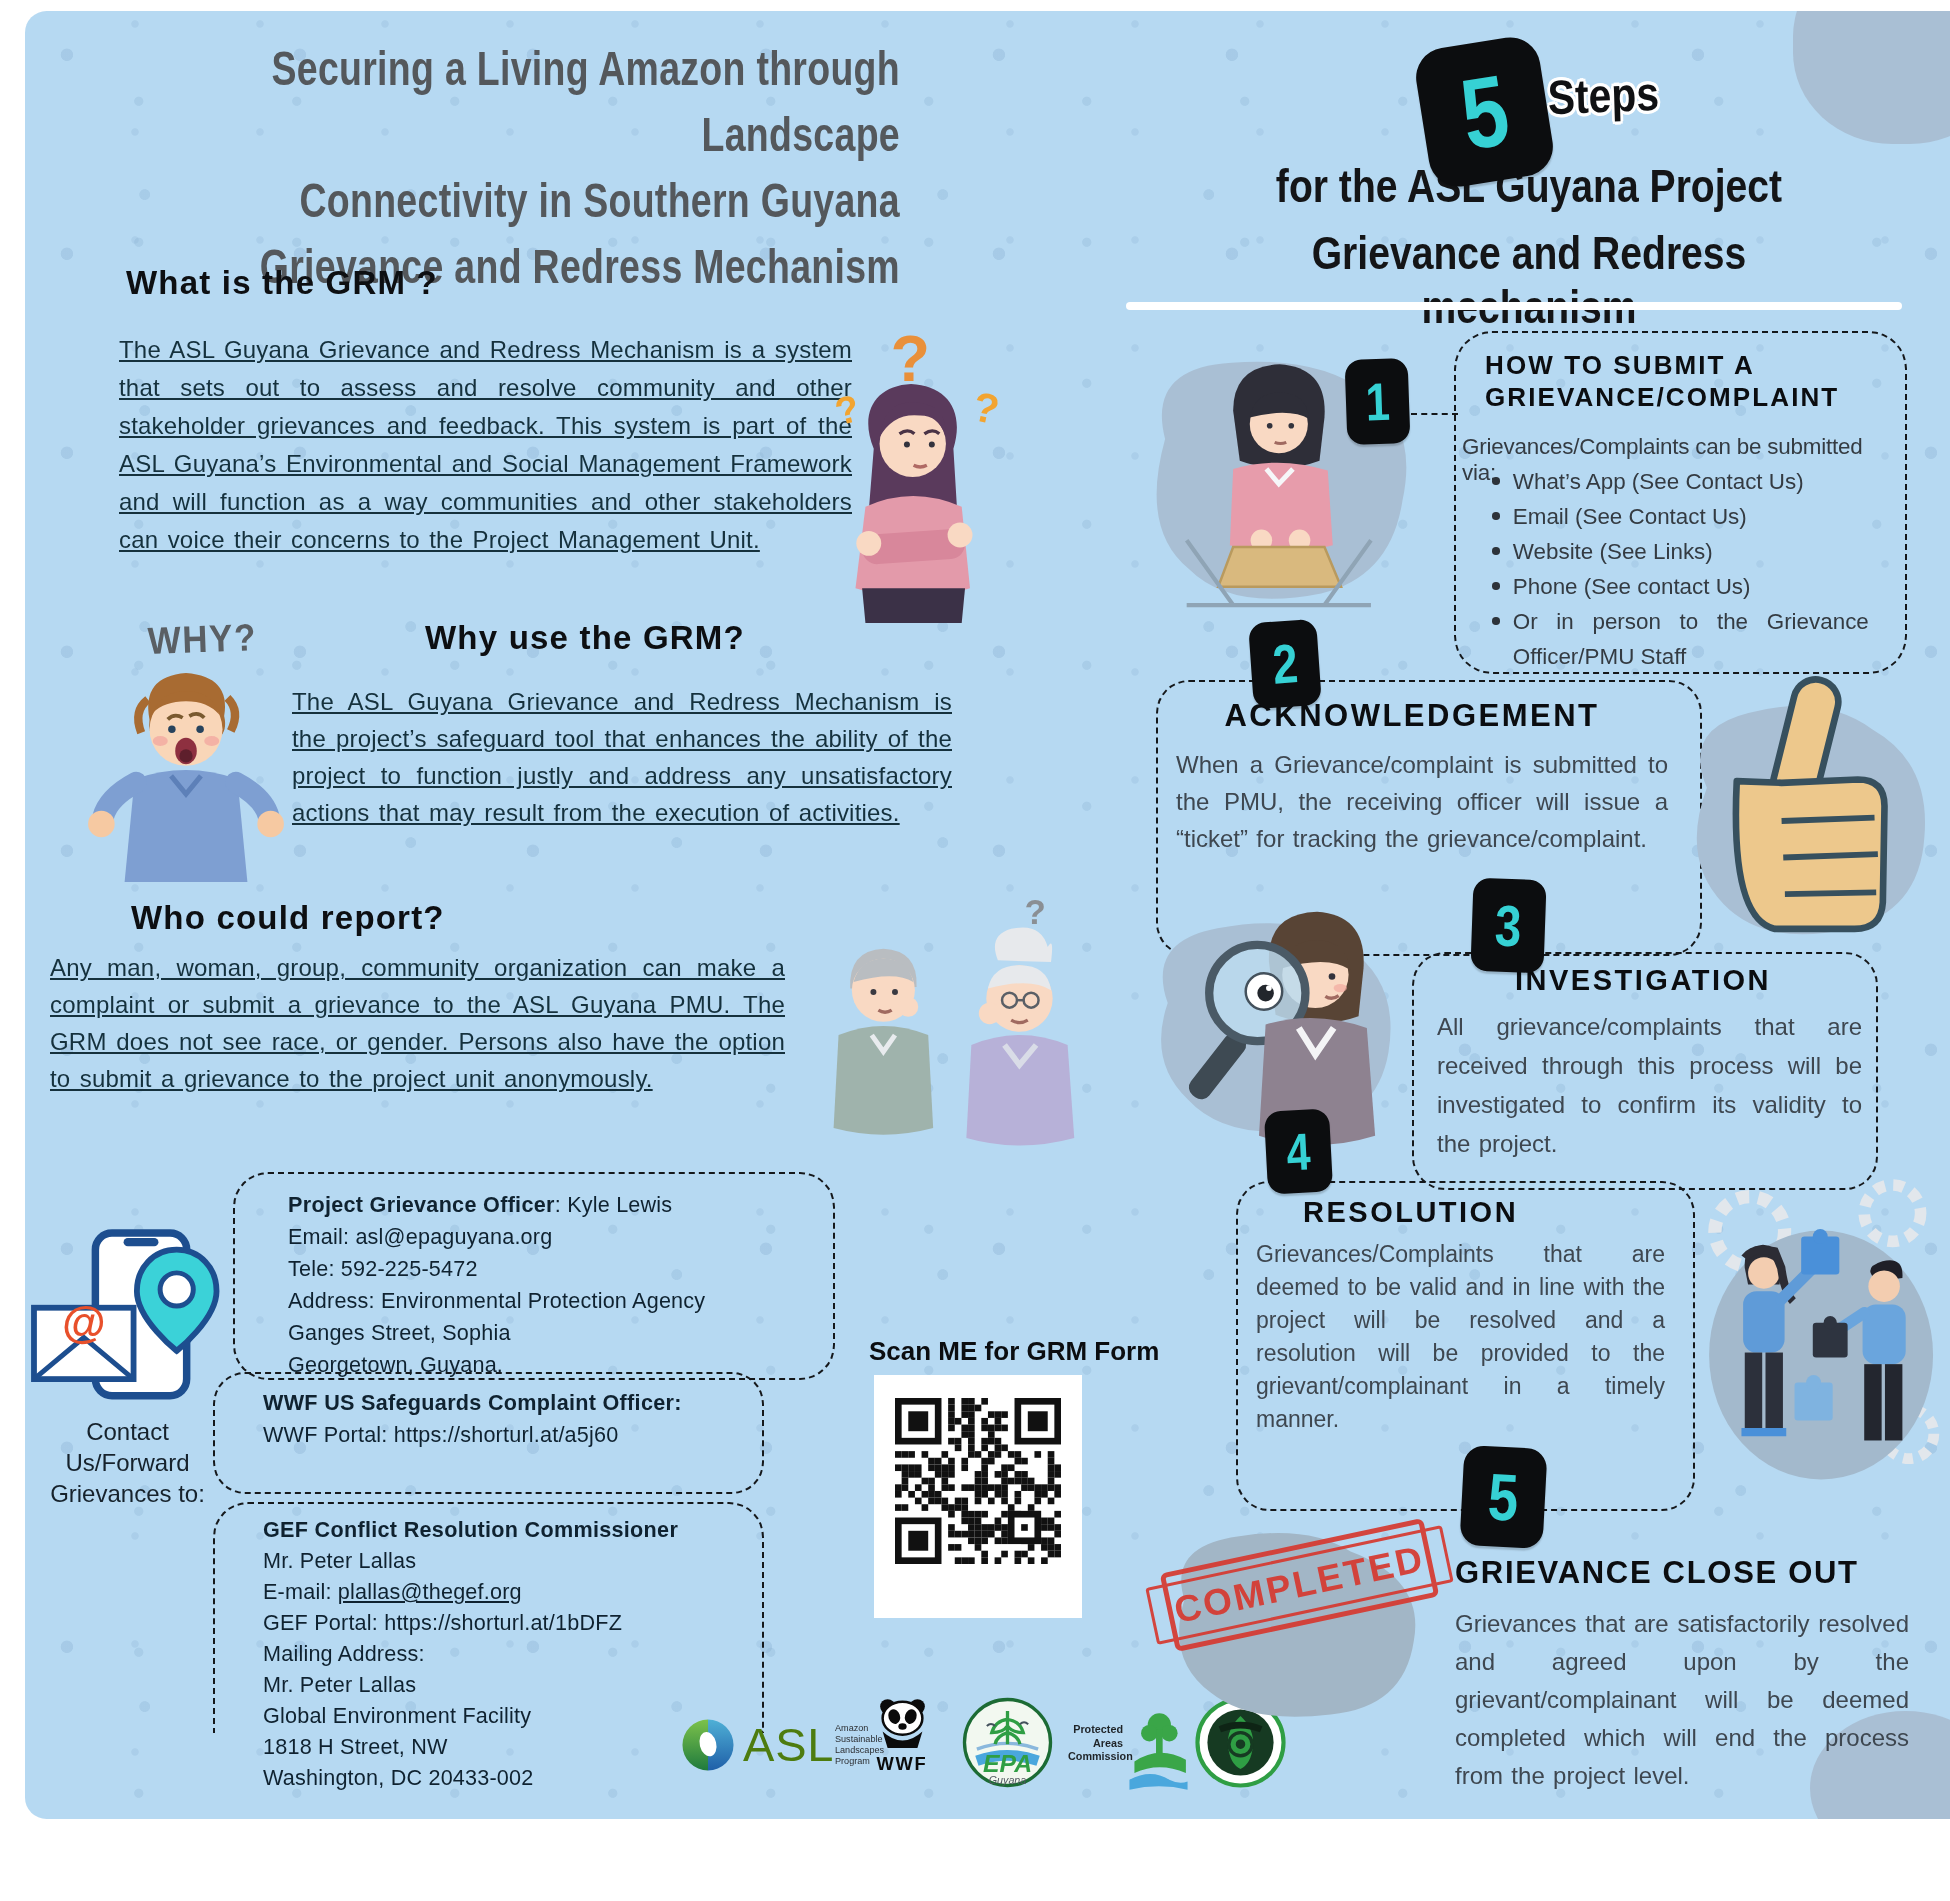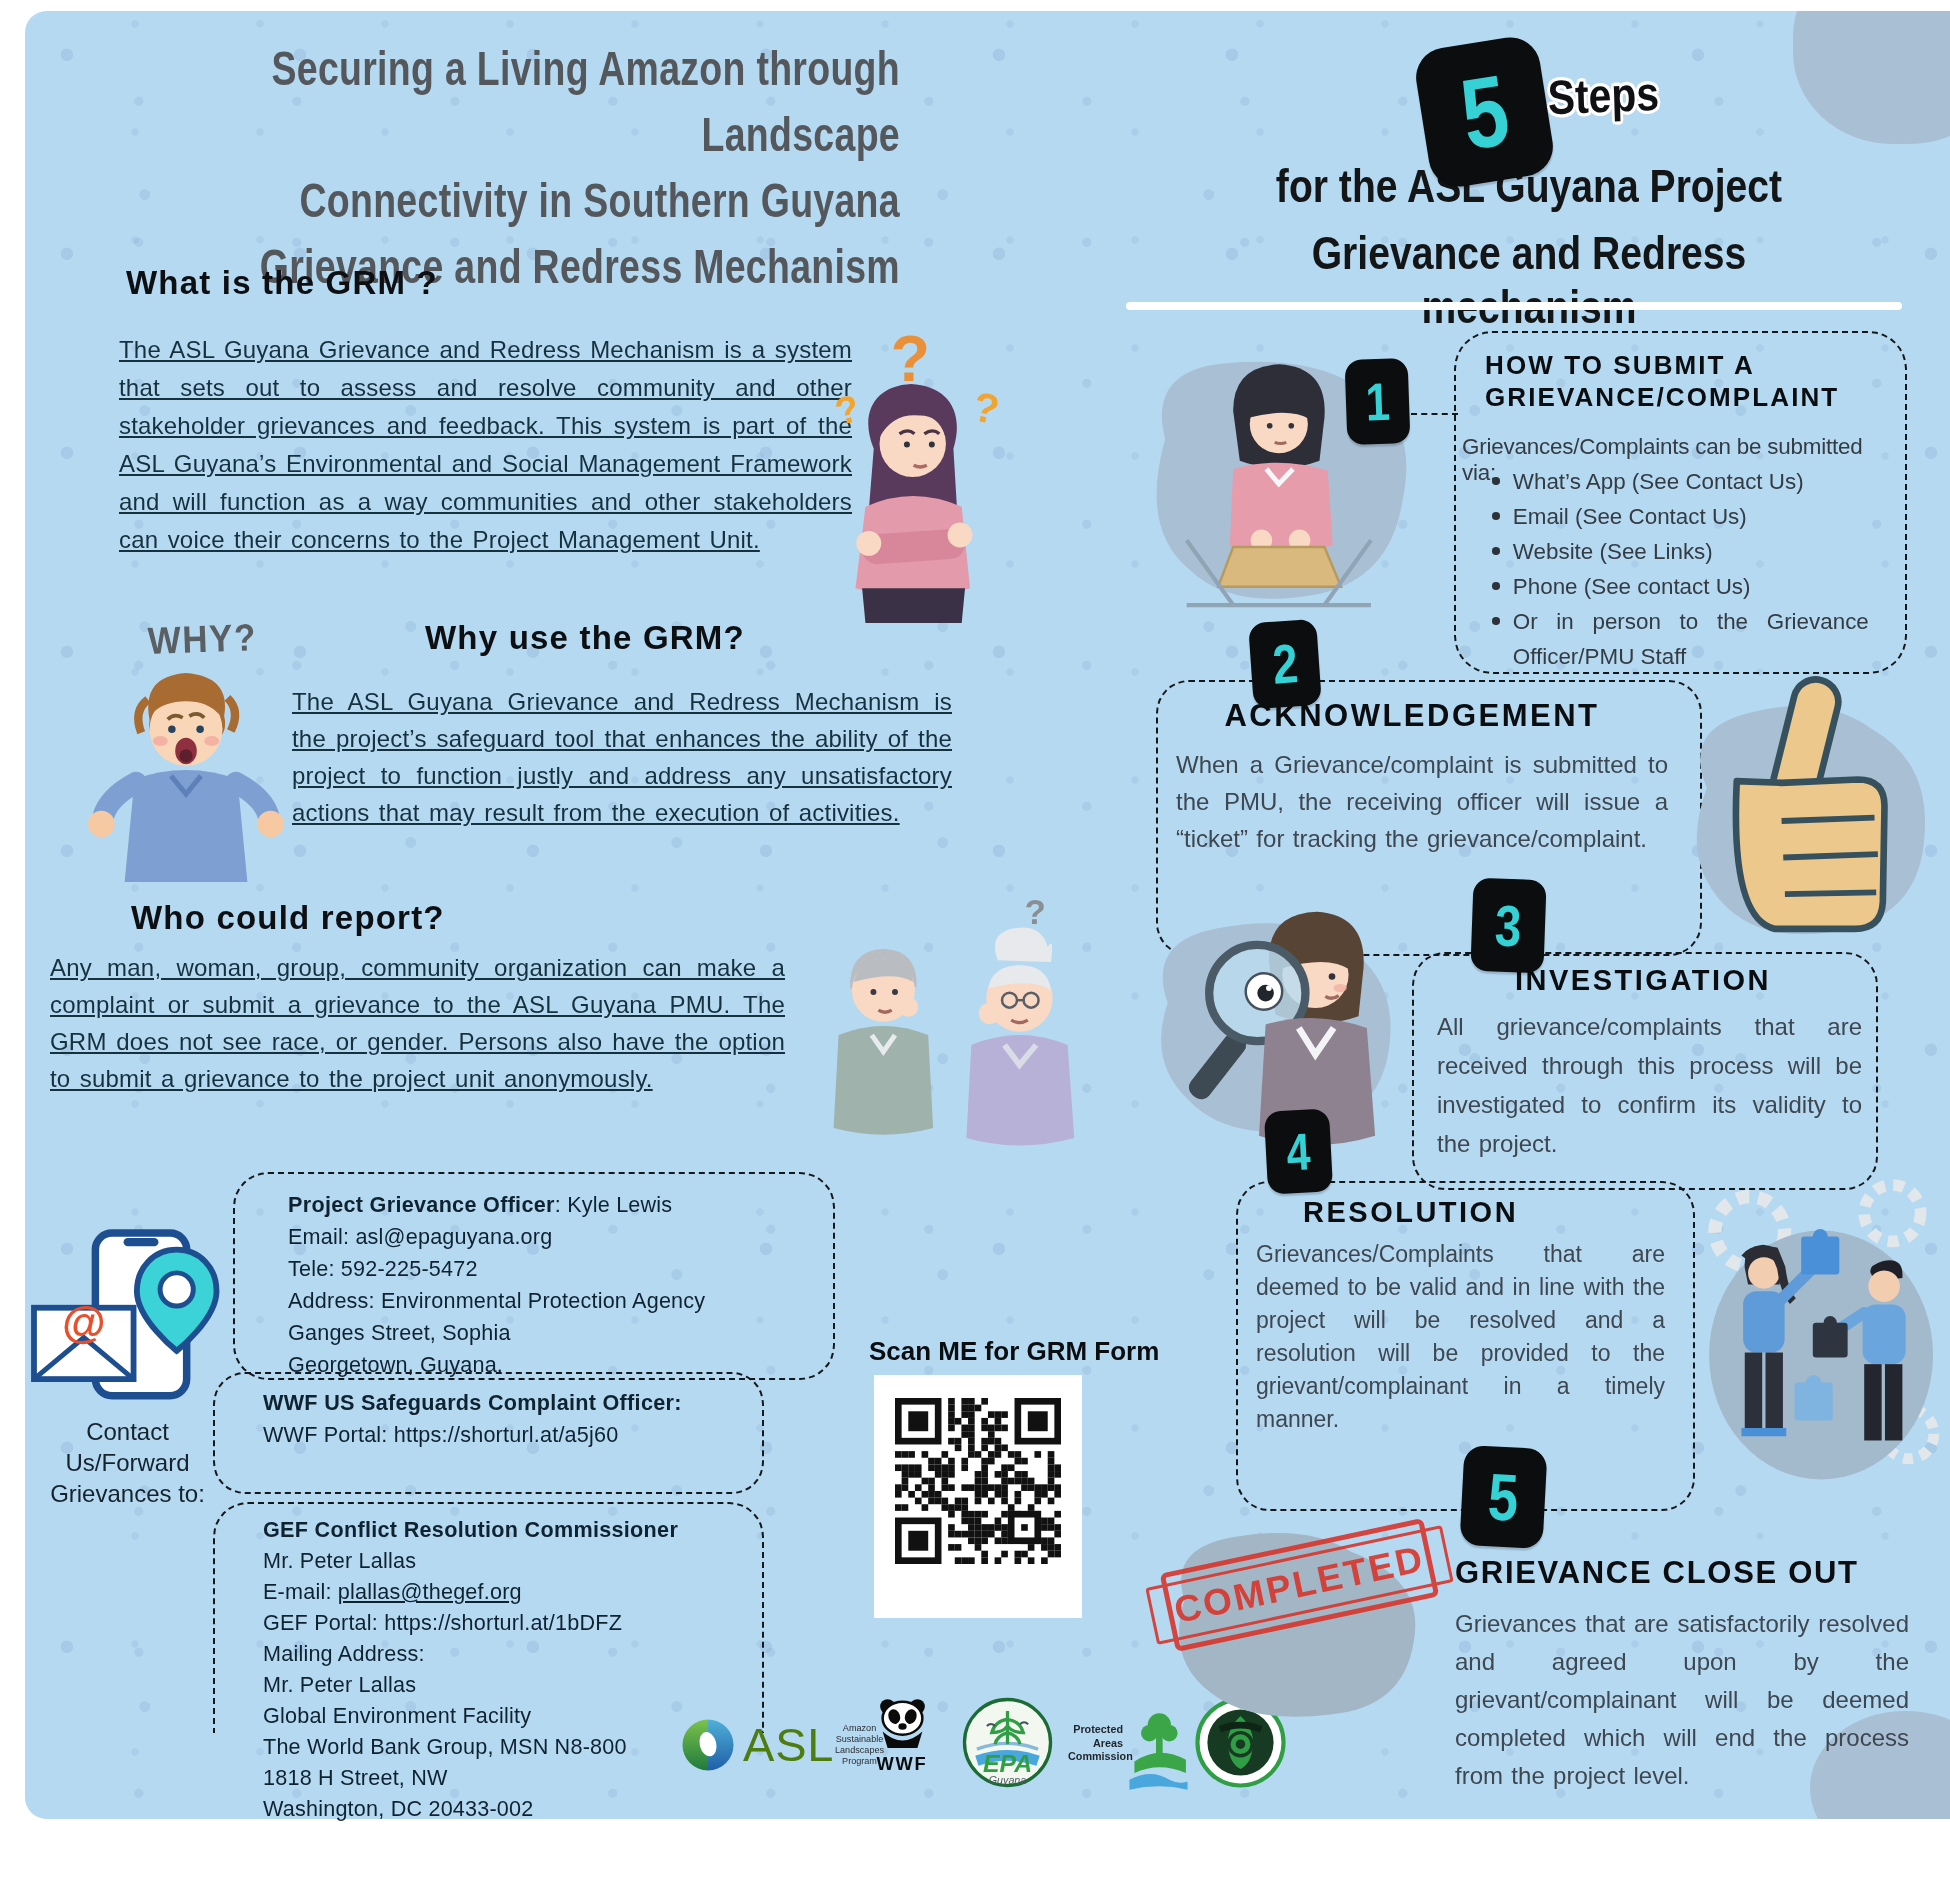--- a/index.html
+++ b/index.html
@@ -147,21 +147,20 @@
     <div class="cbox" style="padding:10px 16.6px 0 48px;line-height:31px;">
       <div><b>GEF Conflict Resolution Commissioner</b></div>
       <div>Mr. Peter Lallas</div>
       <div>
         <span>E-mail: </span><span style="text-decoration:underline;">plallas@thegef.org</span>
       </div>
       <div>GEF Portal: https://shorturl.at/1bDFZ</div>
       <div>Mailing Address:</div>
       <div>Mr. Peter Lallas</div>
       <div>Global Environment Facility</div>
-      <div>The World Bank Group, MSN N8-800</div>
       <div>1818 H Street, NW</div>
       <div>Washington, DC 20433-002</div>
     </div>
   </div>
 
   <svg class="abs" style="left:29px;top:1228px;" width="195" height="191" viewBox="0 0 235 230">
     <rect x="80" y="6" width="110" height="196" rx="20" fill="#ffffff" stroke="#1d4e8f" stroke-width="9"></rect>
     <rect x="114" y="12" width="42" height="10" rx="5" fill="#1d4e8f"></rect>
     <rect x="6" y="96" width="120" height="86" fill="#ffffff" stroke="#1d4e8f" stroke-width="7"></rect>
     <path d="M6,182 L66,132 L126,182" fill="none" stroke="#1d4e8f" stroke-width="6"></path>
@@ -442,21 +441,21 @@
         <linearGradient id="aslb" x1="0" y1="0" x2="0" y2="1">
             <stop offset="0" stop-color="#4fb0d6"></stop>
             <stop offset="1" stop-color="#1f5fa8"></stop>
           </linearGradient>
       </defs>
       <path d="M34,3 A31,31 0 0 0 34,65 Z" fill="url(#aslg)"></path>
       <path d="M34,3 A31,31 0 0 1 34,65 Z" fill="url(#aslb)"></path>
       <ellipse cx="34" cy="33" rx="10" ry="15" fill="#ffffff" transform="rotate(-14 34 33)"></ellipse>
     </svg>
     <div style="position:absolute;left:63px;top:11.6px;font-size:47px;font-weight:normal;color:#4d7c0f;letter-spacing:0.8px;">ASL</div>
-    <div style="position:absolute;left:155px;top:18.3px;font-size:9.1px;line-height:10.8px;color:#2c2f33;text-align:center;">
+    <div style="position:absolute;left:155px;top:18.3px;font-size:9.1px;line-height:10.8px;color:#2c2f33;">
       <div>Amazon</div>
         <div>Sustainable</div>
       <div>Landscapes</div>
         <div>Program</div>
     </div>
   </div>
 
   <div class="abs" style="left:869px;top:1698px;width:66px;text-align:center;">
     <svg width="53" height="52" viewBox="0 0 64 62">
       <circle cx="14" cy="10" r="9" fill="#0b0b0b"></circle>

